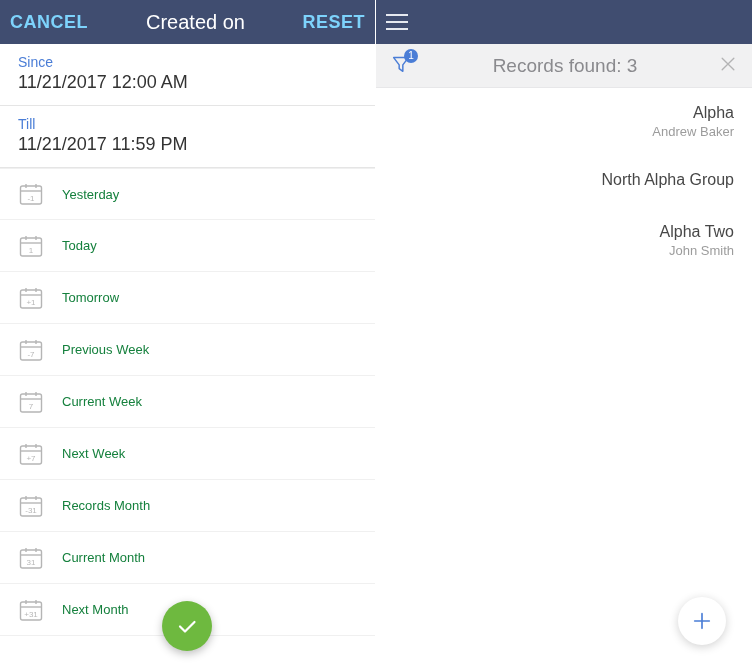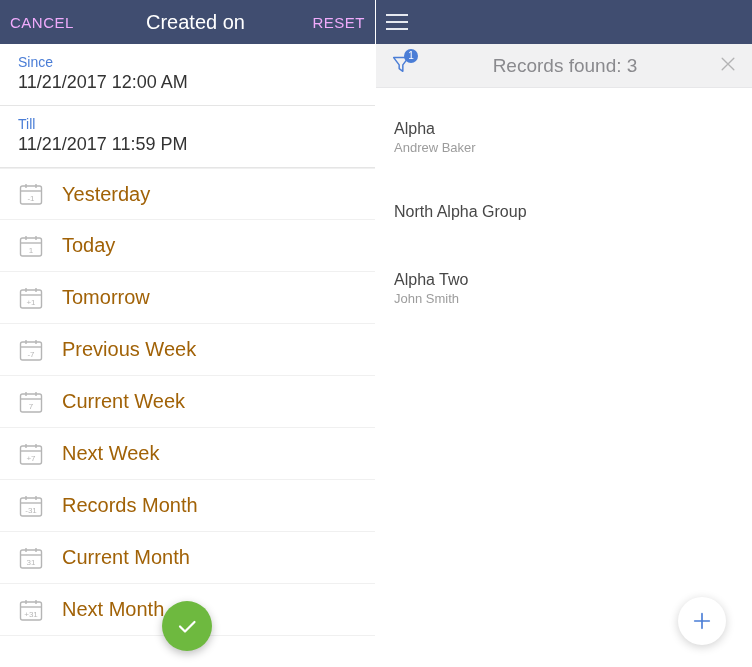--- a/index.html
+++ b/index.html
@@ -2,48 +2,48 @@
 <html><head>
 <meta charset="utf-8">
 <style>
   * { box-sizing: border-box; margin: 0; padding: 0; }
   html, body { width: 752px; height: 667px; font-family: -apple-system, "Segoe UI", Arial, sans-serif; overflow: hidden; background: #fff; }
   .app { display: flex; width: 752px; height: 667px; }
   .pane { height: 100%; overflow: hidden; position: relative; }
   .pane-left { width: 376px; border-right: 1px solid #fff; }
   .pane-right { width: 376px; }
   .topbar { height: 44px; background: #404d70; color: #fff; display: flex; align-items: center; padding: 0 10px; position: relative; }
-  .topbar .tb-cancel, .topbar .tb-reset { font-size: 15px; letter-spacing: .5px; color: #f0abfc; cursor: pointer; }
+  .topbar .tb-cancel, .topbar .tb-reset { font-size: 18px; letter-spacing: .5px; color: #7dd3fc; cursor: pointer; font-weight: bold; }
   .topbar .tb-title { position: absolute; left: 16px; right: 0; text-align: center; font-size: 20px; font-weight: 400; pointer-events: none; }
   .topbar .tb-cancel { margin-right: auto; z-index:1; }
   .topbar .tb-reset { margin-left: auto; z-index:1; }
   .hamburger { display: inline-flex; flex-direction: column; justify-content: center; gap: 5px; width: 22px; height: 18px; cursor:pointer; }
   .hamburger span { display:block; height: 2px; background: #e6e9f0; width: 100%; }
 
   .field-block { padding: 10px 18px 12px 18px; border-bottom: 1px solid #e5e5e5; }
   .field-label { color: #4a7dd6; font-size: 14px; margin-bottom: 2px; }
   .field-value { color: #333; font-size: 18px; }
 
   .presets { }
   .preset-row { display:flex; align-items:center; height: 52px; padding: 0 0 0 18px; border-bottom: 1px solid #f0f0f0; cursor:pointer; }
   .preset-row:first-child { border-top: 1px solid #f0f0f0; }
   .cal-icon { width: 26px; height: 26px; margin-right: 18px; opacity: .55; position:relative; }
   .cal-icon svg { display:block; }
-  .preset-label { color: #a16207; font-size: 20px; }
+  .preset-label { color: #15803d; font-size: 13px; }
 
   .fab-confirm { position:absolute; left: 162px; bottom: 16px; width: 50px; height: 50px; border-radius: 50%; background: #6eb93f; box-shadow: 0 3px 8px rgba(0,0,0,.25); display:flex; align-items:center; justify-content:center; cursor:pointer; }
   .fab-confirm svg { display:block; }
 
   .searchbar { height: 44px; background: #f1f1f2; border-bottom: 1px solid #e7e7e9; display:flex; align-items:center; padding: 0 14px; }
   .filter-wrap { position:relative; cursor:pointer; }
   .filter-wrap .badge { position:absolute; top:-4px; right:-6px; background:#4a7dd6; color:#fff; border-radius:50%; width:14px; height:14px; font-size:10px; display:flex; align-items:center; justify-content:center; }
   .sb-title { flex:1; text-align:center; color:#8a8a8e; font-size:19px; }
   .sb-close { cursor:pointer; opacity:.5; }
 
-  .record { padding: 32px 18px 16px 18px; }
+  .record { padding: 16px 18px 16px 18px; text-align: right; }
   .rec-title { color:#474747; font-size:16px; margin-bottom:2px; }
   .rec-sub   { color:#9c9c9c; font-size:13px; }
 
   .fab-add { position:absolute; right: 26px; bottom: 22px; width: 48px; height: 48px; border-radius:50%; background:#fff; box-shadow: 0 2px 10px rgba(0,0,0,.18); display:flex; align-items:center; justify-content:center; cursor:pointer; }
   .fab-add svg { display:block; }
 </style>
 </head>
 <body>
 
 <div class="app">

